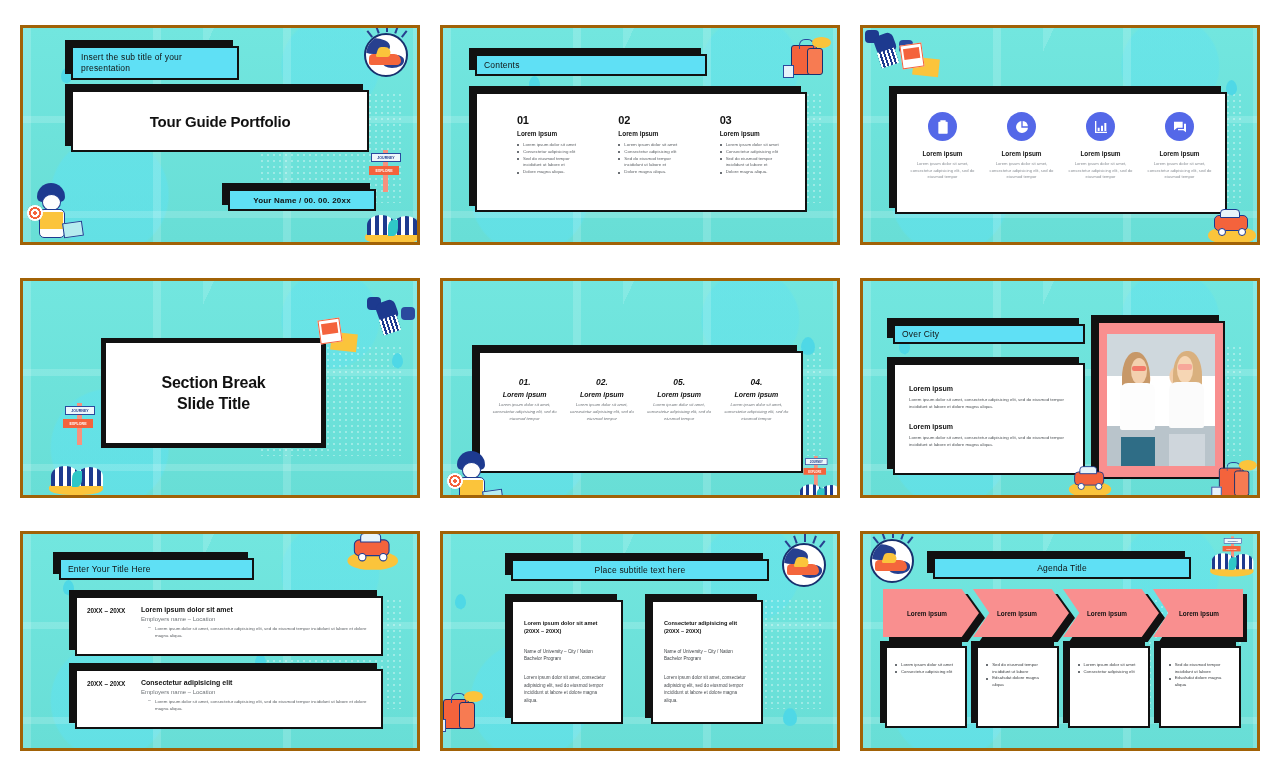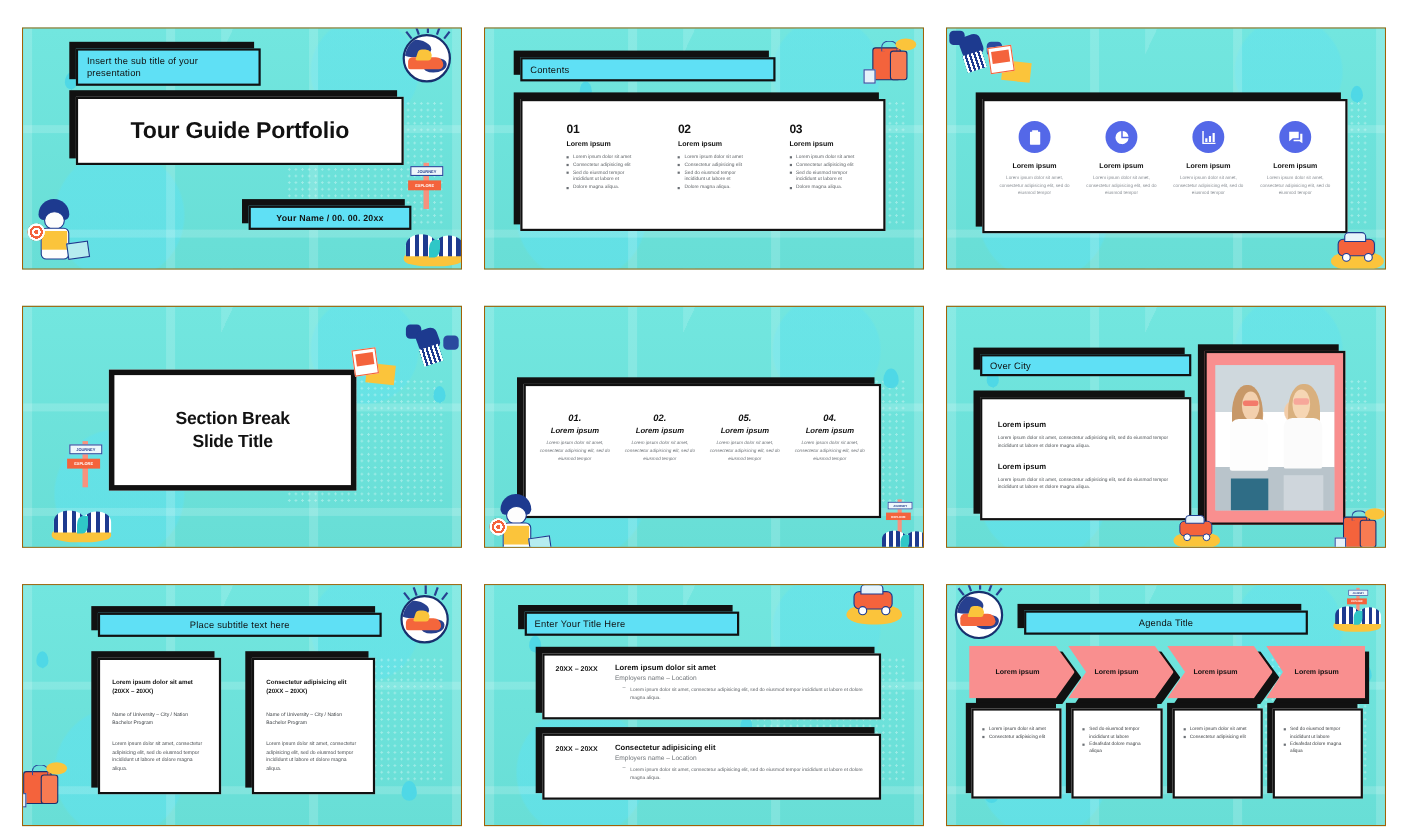--- a/index.html
+++ b/index.html
@@ -17,21 +17,21 @@
     grid-template-columns:repeat(3, 400px);
     grid-template-rows:repeat(3, 220px);
     column-gap:20px;
     row-gap:33px;
   }
   .slide {
     position:relative;
     width:400px; height:220px;
     overflow:hidden;
     background:#6fe3dc;
-    border:1px solid #a16207;
+    border:3px solid #a16207;
   }
   
   .bg { position:absolute; inset:0; overflow:hidden; }
   .bg::before{
     content:""; position:absolute; inset:0;
     background:
       linear-gradient(90deg, rgba(255,255,255,.16) 0 8px, transparent 8px 100%) 0 0/130px 100%,
       linear-gradient(0deg, rgba(255,255,255,.16) 0 7px, transparent 7px 100%) 0 0/100% 95px,
       linear-gradient(115deg, rgba(255,255,255,.14) 0 10px, transparent 10px 100%) -40px 0/220px 100%,
       radial-gradient(circle at 22% 78%, rgba(95,226,240,.55) 0 58px, transparent 60px),
@@ -80,21 +80,21 @@
     width:2px; height:2px; background:#6c7075;
   }
   ul.dash li::before{ content:"–"; background:none; top:-1.6px; left:-1px; font-size:5px; color:#6c7075; width:auto; height:auto;}
 
   
   .s1-sub { left:48px; top:18px; width:168px; height:34px; }
   .s1-sub .label{ padding:0 10px; line-height:1.35; }
   .s1-title { left:48px; top:62px; width:298px; height:62px; }
   .s1-title .content{
     display:flex; align-items:center; justify-content:center;
-    font-size:21px; font-weight:bold; color:#111; letter-spacing:-.2px;
+    font-size:15px; font-weight:bold; color:#111; letter-spacing:-.2px;
   }
   .s1-name { left:205px; top:161px; width:148px; height:22px; }
   .s1-name .label{ justify-content:center; font-size:8px; font-weight:bold; }
 
   
   .s2-bar { left:32px; top:26px; width:232px; height:22px; }
   .s2-body { left:32px; top:64px; width:332px; height:120px; }
   .s2-cols{ display:flex; gap:8px; padding:22px 18px 0 18px; }
   .s2-col{ flex:1 1 0;margin-left:24px; }
   .s2-num{ font-size:11px; font-weight:bold; color:#111; letter-spacing:-.3px; }
@@ -633,20 +633,73 @@
             <div class="skirt"></div>
         </div>
       </div>
     </div>
   </div>
 
   <div class="slide">
     <div class="bg">
         <div class="dots"></div>
       </div>
+    <div class="pin" style="left:40px;top:46px;"></div>
+    <div class="pin" style="left:232px;top:120px;"></div>
+    <div class="ill car" style="right:18px;top:-2px;transform:scale(1.05);transform-origin:right top;">
+      <div class="glob"></div>
+        <div class="bdy"></div>
+        <div class="top"></div>
+        <div class="w1"></div>
+        <div class="w2"></div>
+    </div>
+
+    <div class="shadowbox cyanbar s8-bar">
+      <div class="shadow"></div>
+        <div class="face"></div>
+      <div class="label pad">Enter Your Title Here</div>
+    </div>
+    <div class="shadowbox s8-rowA">
+      <div class="shadow"></div>
+        <div class="face"></div>
+      <div class="content">
+        <div class="s8-row-in">
+          <div class="s8-yr">20XX – 20XX</div>
+          <div style="flex:1">
+            <div class="s8-h">Lorem ipsum dolor sit amet</div>
+            <div class="s8-sub">Employers name – Location</div>
+            <ul class="b dash tiny" style="padding-left:8px">
+              <li>Lorem ipsum dolor sit amet, consectetur adipisicing elit, sed do eiusmod tempor incididunt ut labore et dolore magna aliqua.</li>
+            </ul>
+          </div>
+        </div>
+      </div>
+    </div>
+    <div class="shadowbox s8-rowB">
+      <div class="shadow"></div>
+        <div class="face"></div>
+      <div class="content">
+        <div class="s8-row-in">
+          <div class="s8-yr">20XX – 20XX</div>
+          <div style="flex:1">
+            <div class="s8-h">Consectetur adipisicing elit</div>
+            <div class="s8-sub">Employers name – Location</div>
+            <ul class="b dash tiny" style="padding-left:8px">
+              <li>Lorem ipsum dolor sit amet, consectetur adipisicing elit, sed do eiusmod tempor incididunt ut labore et dolore magna aliqua.</li>
+            </ul>
+          </div>
+        </div>
+      </div>
+    </div>
+  </div>
+
+  <div class="slide">
+    <div class="bg">
+        <div class="dots"></div>
+      </div>
     <div class="pin" style="left:12px;top:60px;"></div>
     <div class="pin" style="right:40px;bottom:22px;width:14px;height:18px;"></div>
     <div class="ill globe-plane" style="right:4px;top:2px;">
       <div class="gl"></div>
         <div class="pl"></div>
       <div class="ray" style="transform:rotate(-38deg)"></div>
       <div class="ray" style="transform:rotate(-20deg)"></div>
       <div class="ray" style="transform:rotate(0deg)"></div>
       <div class="ray" style="transform:rotate(20deg)"></div>
       <div class="ray" style="transform:rotate(38deg)"></div>
@@ -680,73 +733,20 @@
         <div class="s7-m">Name of University – City / Nation Bachelor Program</div>
         <div class="s7-p">Lorem ipsum dolor sit amet, consectetur adipisicing elit, sed do eiusmod tempor incididunt ut labore et dolore magna aliqua.</div>
       </div>
     </div>
   </div>
 
   <div class="slide">
     <div class="bg">
         <div class="dots"></div>
       </div>
-    <div class="pin" style="left:40px;top:46px;"></div>
-    <div class="pin" style="left:232px;top:120px;"></div>
-    <div class="ill car" style="right:18px;top:-2px;transform:scale(1.05);transform-origin:right top;">
-      <div class="glob"></div>
-        <div class="bdy"></div>
-        <div class="top"></div>
-        <div class="w1"></div>
-        <div class="w2"></div>
-    </div>
-
-    <div class="shadowbox cyanbar s8-bar">
-      <div class="shadow"></div>
-        <div class="face"></div>
-      <div class="label pad">Enter Your Title Here</div>
-    </div>
-    <div class="shadowbox s8-rowA">
-      <div class="shadow"></div>
-        <div class="face"></div>
-      <div class="content">
-        <div class="s8-row-in">
-          <div class="s8-yr">20XX – 20XX</div>
-          <div style="flex:1">
-            <div class="s8-h">Lorem ipsum dolor sit amet</div>
-            <div class="s8-sub">Employers name – Location</div>
-            <ul class="b dash tiny" style="padding-left:8px">
-              <li>Lorem ipsum dolor sit amet, consectetur adipisicing elit, sed do eiusmod tempor incididunt ut labore et dolore magna aliqua.</li>
-            </ul>
-          </div>
-        </div>
-      </div>
-    </div>
-    <div class="shadowbox s8-rowB">
-      <div class="shadow"></div>
-        <div class="face"></div>
-      <div class="content">
-        <div class="s8-row-in">
-          <div class="s8-yr">20XX – 20XX</div>
-          <div style="flex:1">
-            <div class="s8-h">Consectetur adipisicing elit</div>
-            <div class="s8-sub">Employers name – Location</div>
-            <ul class="b dash tiny" style="padding-left:8px">
-              <li>Lorem ipsum dolor sit amet, consectetur adipisicing elit, sed do eiusmod tempor incididunt ut labore et dolore magna aliqua.</li>
-            </ul>
-          </div>
-        </div>
-      </div>
-    </div>
-  </div>
-
-  <div class="slide">
-    <div class="bg">
-        <div class="dots"></div>
-      </div>
     <div class="pin" style="right:12px;top:72px;width:13px;height:17px;"></div>
     <div class="pin" style="left:34px;bottom:20px;width:13px;height:17px;"></div>
     <div class="ill globe-plane" style="left:0px;top:-2px;">
       <div class="gl"></div>
         <div class="pl"></div>
       <div class="ray" style="transform:rotate(-38deg)"></div>
       <div class="ray" style="transform:rotate(-20deg)"></div>
       <div class="ray" style="transform:rotate(0deg)"></div>
       <div class="ray" style="transform:rotate(20deg)"></div>
       <div class="ray" style="transform:rotate(38deg)"></div>

